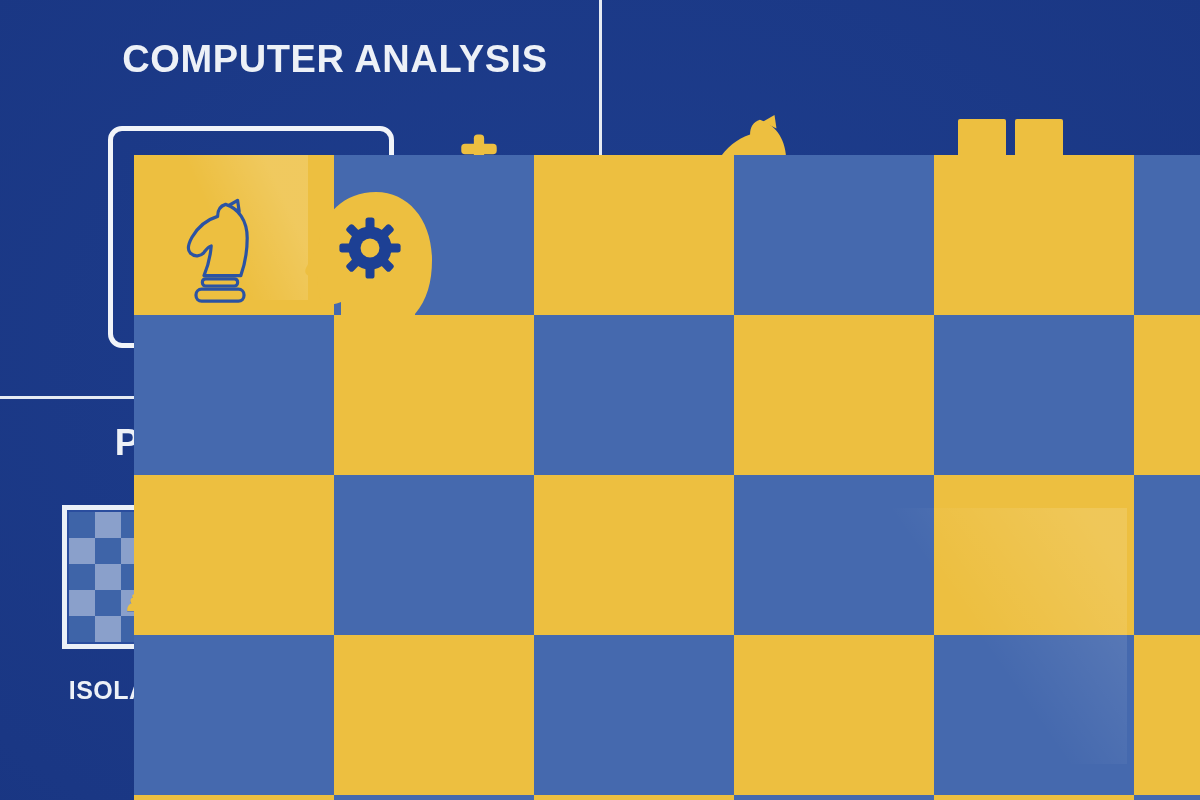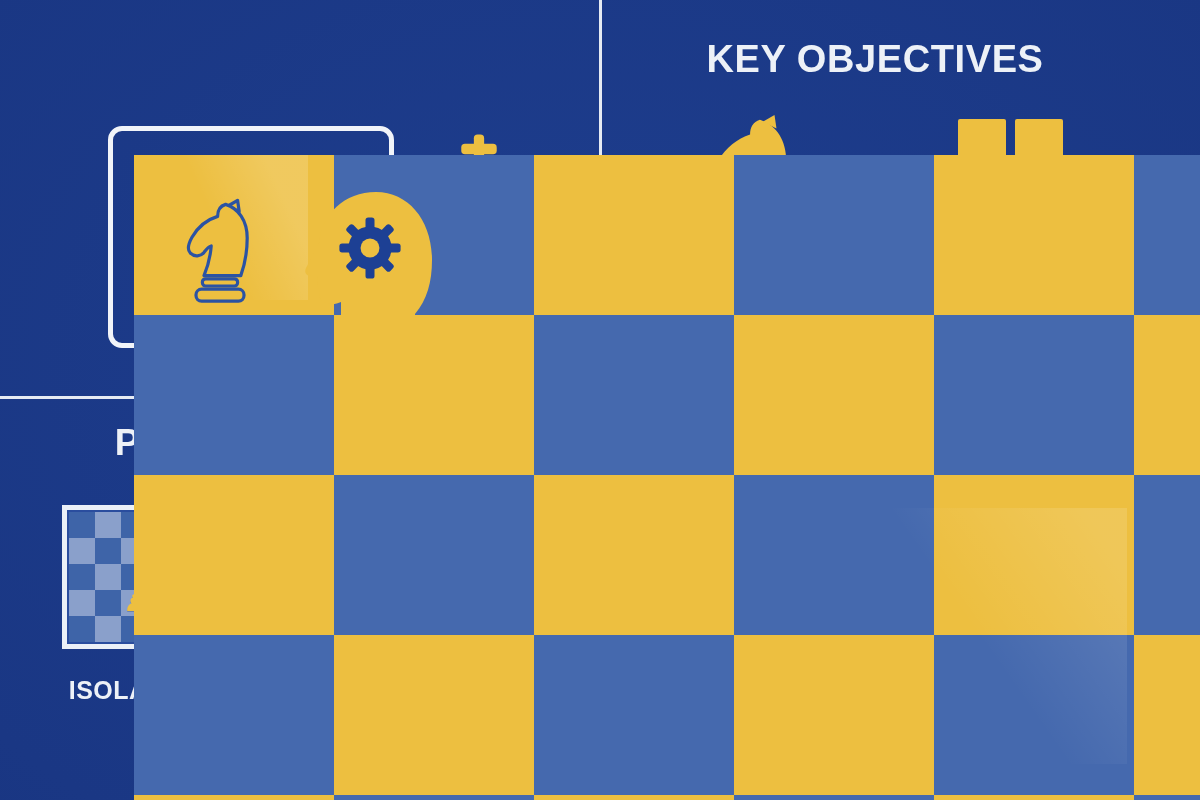--- a/index.html
+++ b/index.html
@@ -63,20 +63,21 @@
     background:linear-gradient(235deg, rgba(255,255,255,.13) 10%, rgba(255,255,255,0) 55%);}
 </style>
 </head>
 <body>
 
 <div class="stage">
 
   <div class="divider-v"></div>
   <div class="divider-h"></div>
 
+  <div class="title" id="t1">COMPUTER ANALYSIS</div>
 
   <div class="stand-neck"></div>
   <div class="stand-base"></div>
   <div class="monitor"></div>
   <div class="screen-board board" style="grid-template-columns: repeat(6, 1fr); grid-template-rows: repeat(5, 1fr);">
       <div class="sq" style="background: rgb(237, 191, 64);"></div>
       <div class="sq" style="background: rgb(69, 105, 174);"></div>
       <div class="sq" style="background: rgb(237, 191, 64);"></div>
       <div class="sq" style="background: rgb(69, 105, 174);"></div>
       <div class="sq" style="background: rgb(237, 191, 64);"></div>
@@ -141,21 +142,20 @@
       <rect x="26" y="12" width="38" height="11" rx="4"></rect>
       <polygon points="13,38 77,38 62,80 28,80"></polygon>
       <rect x="23" y="84" width="44" height="11" rx="5"></rect>
       <rect x="16" y="99" width="58" height="13" rx="6"></rect>
       <path d="M29 116 C33 134 30 152 21 168 L69 168 C60 152 57 134 61 116 Z"></path>
       <rect x="15" y="170" width="60" height="12" rx="5"></rect>
       <rect x="6" y="185" width="78" height="15" rx="7"></rect>
     </g>
   </svg>
 
-  <div class="title" id="t2">KEY OBJECTIVES</div>
 
   <svg class="knight-q2" viewBox="0 0 100 135">
     <g fill="#edbf40">
       <path d="M60 10 L72 3 L74 17 Z"></path>
       <path d="M57 8 C50 10 47 16 47 23 C34 27 22 37 15 49 C10 58 9 65 13 69 C18 74 26 73 30 68 C33 64 35 61 39 60 C38 73 35 85 30 97 L76 97 C81 83 84 68 84 50 C84 28 73 13 57 8 Z"></path>
       <rect x="28" y="101" width="44" height="9" rx="4"></rect>
       <rect x="20" y="114" width="60" height="15" rx="7"></rect>
     </g>
     <path d="M11 62 L28 59 L20 71 Z" fill="#1a3784"></path>
   </svg>

